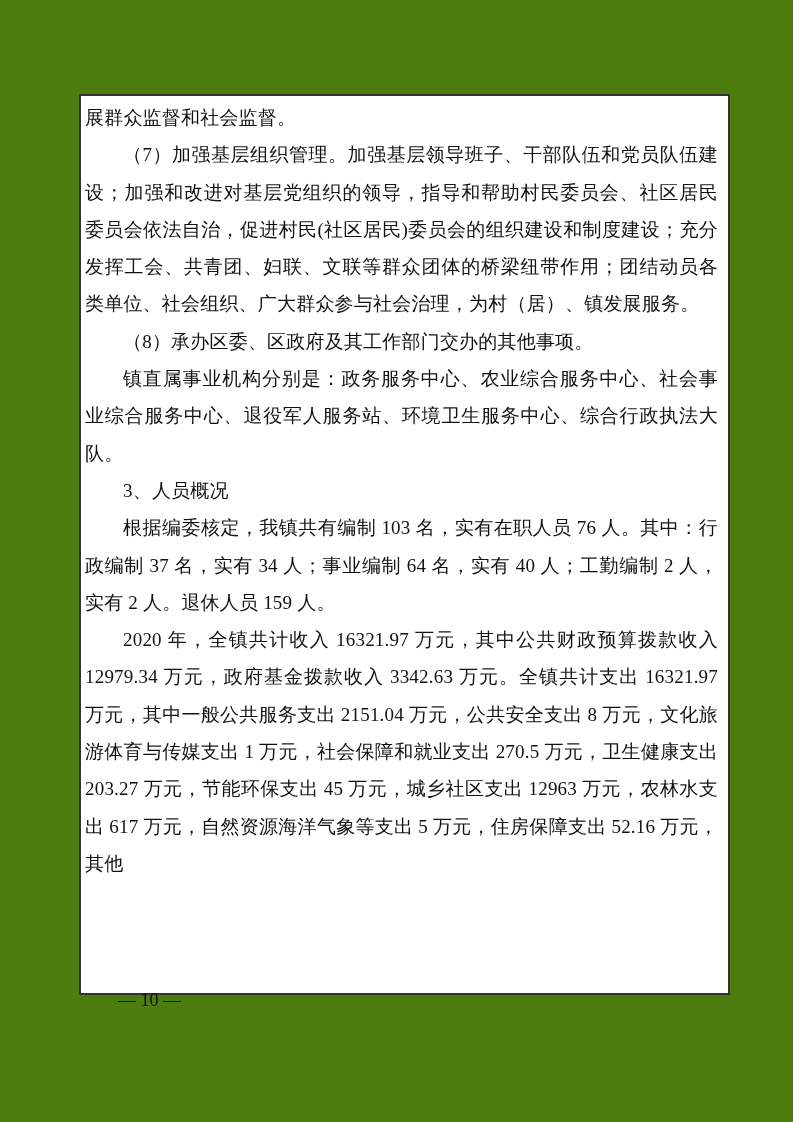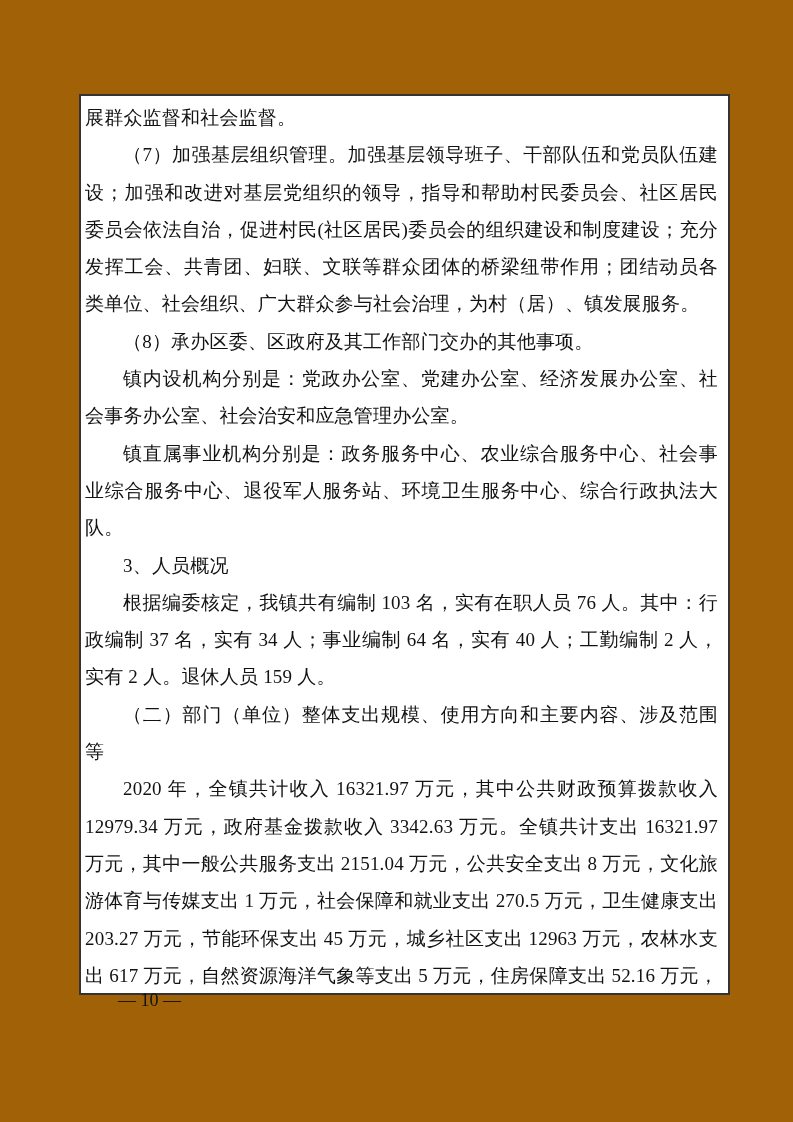--- a/index.html
+++ b/index.html
@@ -11,21 +11,21 @@
     width: 793px;
     height: 1122px;
     position: relative;
     font-family: "Liberation Serif", "DejaVu Serif", serif;
     color: #121212;
     overflow: hidden;
   }
   .page {
     position: absolute;
     inset: 0;
-    background: #a16207;
+    background: #4d7c0f;
   }
   .content-frame {
     position: absolute;
     left: 79px;
     top: 94px;
     width: 633px;
     height: 894px;
     border: 2px solid #333333;
     background: #ffffff;
     padding: 3px 10px 0 4px;
@@ -55,23 +55,21 @@
 </style>
 </head>
 <body>
 
 <div class="page">
 
   <div class="content-frame">
     <p class="para continuation">展群众监督和社会监督。</p>
     <p class="para">（7）加强基层组织管理。加强基层领导班子、干部队伍和党员队伍建设；加强和改进对基层党组织的领导，指导和帮助村民委员会、社区居民委员会依法自治，促进村民(社区居民)委员会的组织建设和制度建设；充分发挥工会、共青团、妇联、文联等群众团体的桥梁纽带作用；团结动员各类单位、社会组织、广大群众参与社会治理，为村（居）、镇发展服务。</p>
     <p class="para">（8）承办区委、区政府及其工作部门交办的其他事项。</p>
-    <p class="para">镇内设机构分别是：党政办公室、党建办公室、经济发展办公室、社会事务办公室、社会治安和应急管理办公室。</p>
     <p class="para">镇直属事业机构分别是：政务服务中心、农业综合服务中心、社会事业综合服务中心、退役军人服务站、环境卫生服务中心、综合行政执法大队。</p>
     <p class="para">3、人员概况</p>
     <p class="para">根据编委核定，我镇共有编制 103 名，实有在职人员 76 人。其中：行政编制 37 名，实有 34 人；事业编制 64 名，实有 40 人；工勤编制 2 人，实有 2 人。退休人员 159 人。</p>
-    <p class="para">（二）部门（单位）整体支出规模、使用方向和主要内容、涉及范围等</p>
     <p class="para">2020 年，全镇共计收入 16321.97 万元，其中公共财政预算拨款收入 12979.34 万元，政府基金拨款收入 3342.63 万元。全镇共计支出 16321.97 万元，其中一般公共服务支出 2151.04 万元，公共安全支出 8 万元，文化旅游体育与传媒支出 1 万元，社会保障和就业支出 270.5 万元，卫生健康支出 203.27 万元，节能环保支出 45 万元，城乡社区支出 12963 万元，农林水支出 617 万元，自然资源海洋气象等支出 5 万元，住房保障支出 52.16 万元，其他</p>
   </div>
 
   <div class="page-footer">— 10 —</div>
 
 </div>
 
 </body></html>

